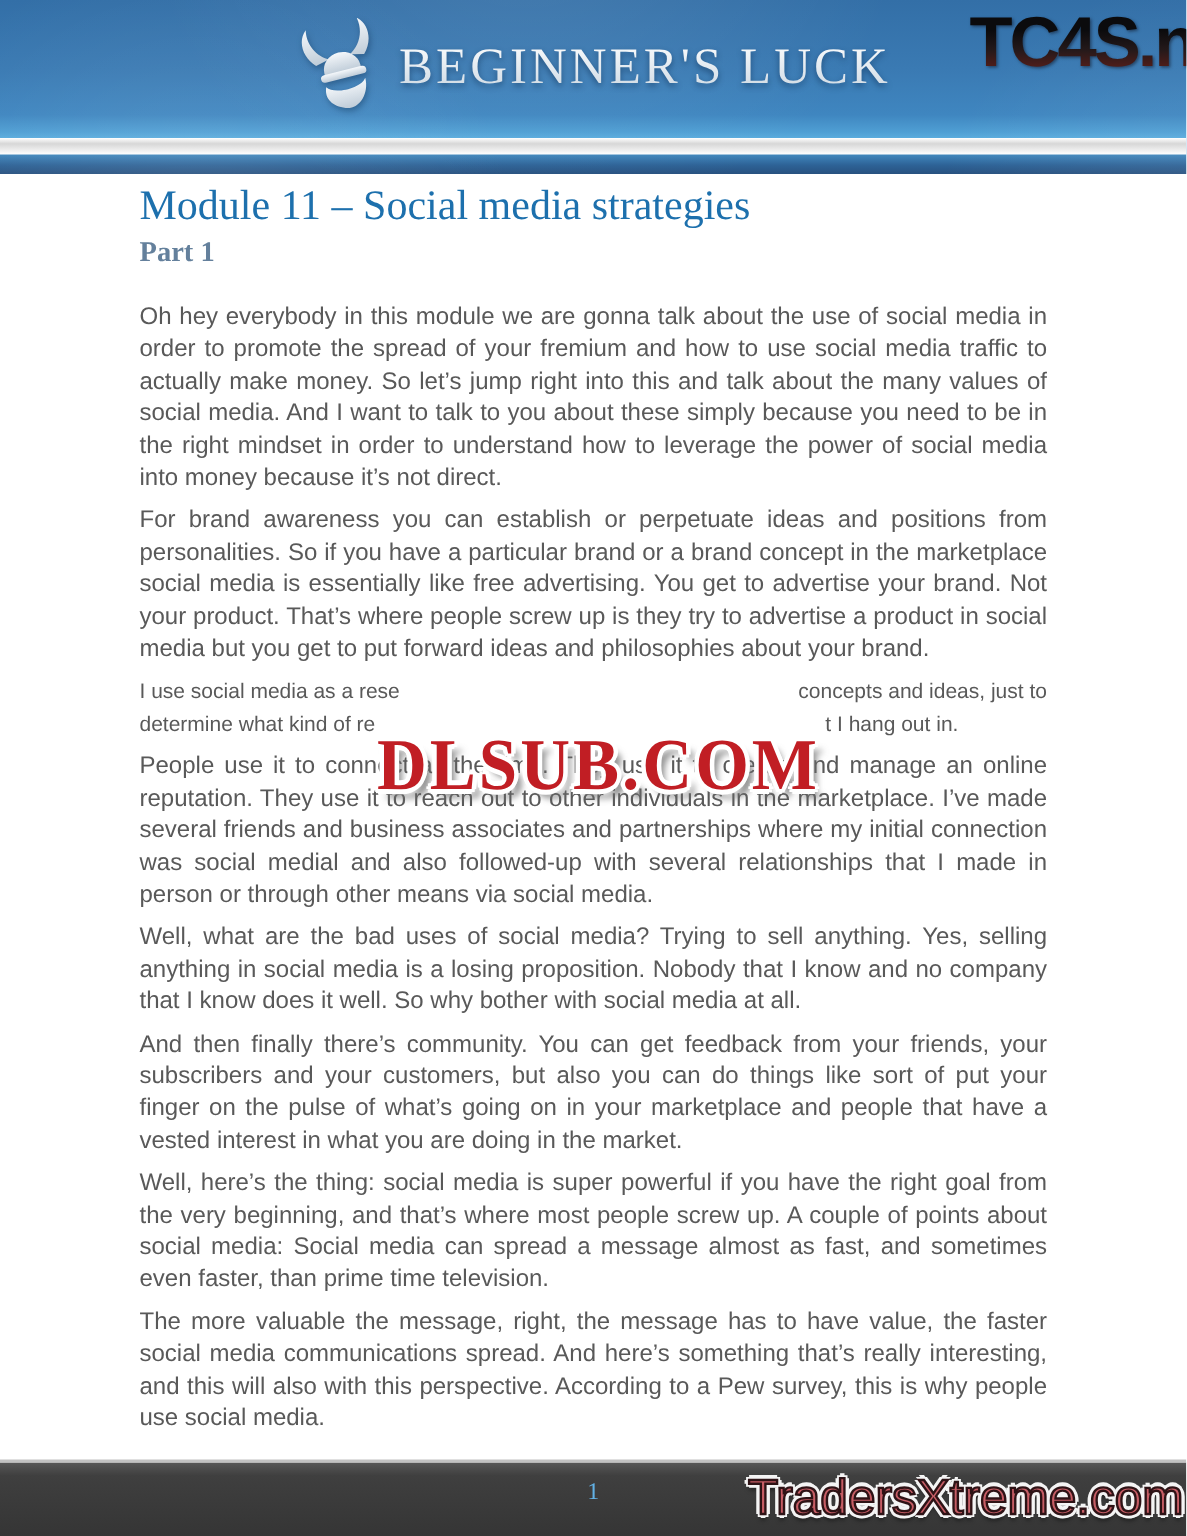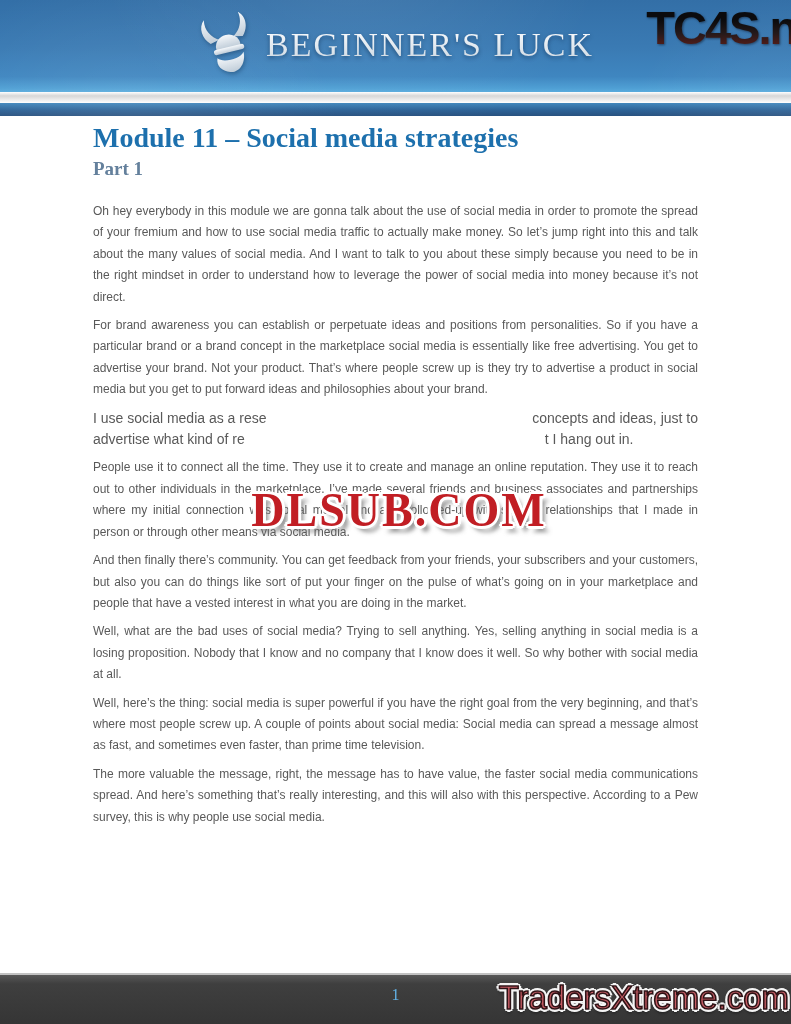--- a/index.html
+++ b/index.html
@@ -35,30 +35,30 @@
     -webkit-background-clip:text;background-clip:text;color:transparent;
     filter:drop-shadow(1px 1px 1px rgba(10,10,20,0.5));
   }
   .header-strip{
     position:absolute;top:92px;left:0;width:791px;height:11px;
     background:linear-gradient(180deg,#ffffff 0%,#d7d7d7 35%,#f2f2f2 80%,#ffffff 100%);
   }
   
   .content{position:absolute;left:93px;top:122px;width:605px;}
   .title{
-    font-family:"Liberation Serif",serif;font-size:28px;font-weight:700;
+    font-family:"Liberation Serif",serif;font-size:28px;font-weight:400;
     color:#1d70ad;margin:0;line-height:32px;
   }
   .subtitle{
     font-family:"Liberation Serif",serif;font-size:19px;font-weight:700;
     color:#64809c;margin:3px 0 0 0;line-height:24px;
   }
   .body-copy{margin-top:20px;}
   .para{
-    font-size:12px;line-height:21.4px;color:#595959;
+    font-size:16px;line-height:21.4px;color:#595959;
     text-align:justify;margin:0 0 7px 0;
   }
   .wpara{margin:0 0 7px 0;}
   .wline{display:flex;font-size:14px;line-height:21.4px;color:#595959;white-space:nowrap;align-items:flex-end;}
   .wspacer-flex{flex:1 1 auto;}
   .wspacer-fixed{flex:0 0 300px;}
   
   .dlsub{
     position:absolute;left:249px;top:482px;width:300px;height:56px;
     font-family:"Liberation Serif",serif;font-weight:bold;font-size:46px;
@@ -128,29 +128,29 @@
       <p class="para">Oh hey everybody in this module we are gonna talk about the use of social media in order to promote the spread of your fremium and how to use social media traffic to actually make money. So let’s jump right into this and talk about the many values of social media. And I want to talk to you about these simply because you need to be in the right mindset in order to understand how to leverage the power of social media into money because it’s not direct.</p>
       <p class="para">For brand awareness you can establish or perpetuate ideas and positions from personalities. So if you have a particular brand or a brand concept in the marketplace social media is essentially like free advertising. You get to advertise your brand. Not your product. That’s where people screw up is they try to advertise a product in social media but you get to put forward ideas and philosophies about your brand.</p>
 
       <div class="wpara">
         <div class="wline">
           <span>I use social media as a rese</span>
           <span class="wspacer-flex"></span>
           <span>concepts and ideas, just to</span>
         </div>
         <div class="wline">
-          <span>advertise what kind of re</span>
+          <span>determine what kind of re</span>
           <span class="wspacer-fixed"></span>
           <span>t I hang out in.</span>
         </div>
       </div>
 
       <p class="para">People use it to connect all the time. They use it to create and manage an online reputation. They use it to reach out to other individuals in the marketplace. I’ve made several friends and business associates and partnerships where my initial connection was social medial and also followed-up with several relationships that I made in person or through other means via social media.</p>
+      <p class="para">Well, what are the bad uses of social media? Trying to sell anything. Yes, selling anything in social media is a losing proposition. Nobody that I know and no company that I know does it well. So why bother with social media at all.</p>
       <p class="para">And then finally there’s community. You can get feedback from your friends, your subscribers and your customers, but also you can do things like sort of put your finger on the pulse of what’s going on in your marketplace and people that have a vested interest in what you are doing in the market.</p>
-      <p class="para">Well, what are the bad uses of social media? Trying to sell anything. Yes, selling anything in social media is a losing proposition. Nobody that I know and no company that I know does it well. So why bother with social media at all.</p>
       <p class="para">Well, here’s the thing: social media is super powerful if you have the right goal from the very beginning, and that’s where most people screw up. A couple of points about social media: Social media can spread a message almost as fast, and sometimes even faster, than prime time television.</p>
       <p class="para">The more valuable the message, right, the message has to have value, the faster social media communications spread. And here’s something that’s really interesting, and this will also with this perspective. According to a Pew survey, this is why people use social media.</p>
     </div>
   </div>
 
   <div class="dlsub">DLSUB.COM</div>
 
   <div class="footer">
     <span class="page-num">1</span>
     <span class="txtreme">TradersXtreme.com</span>

